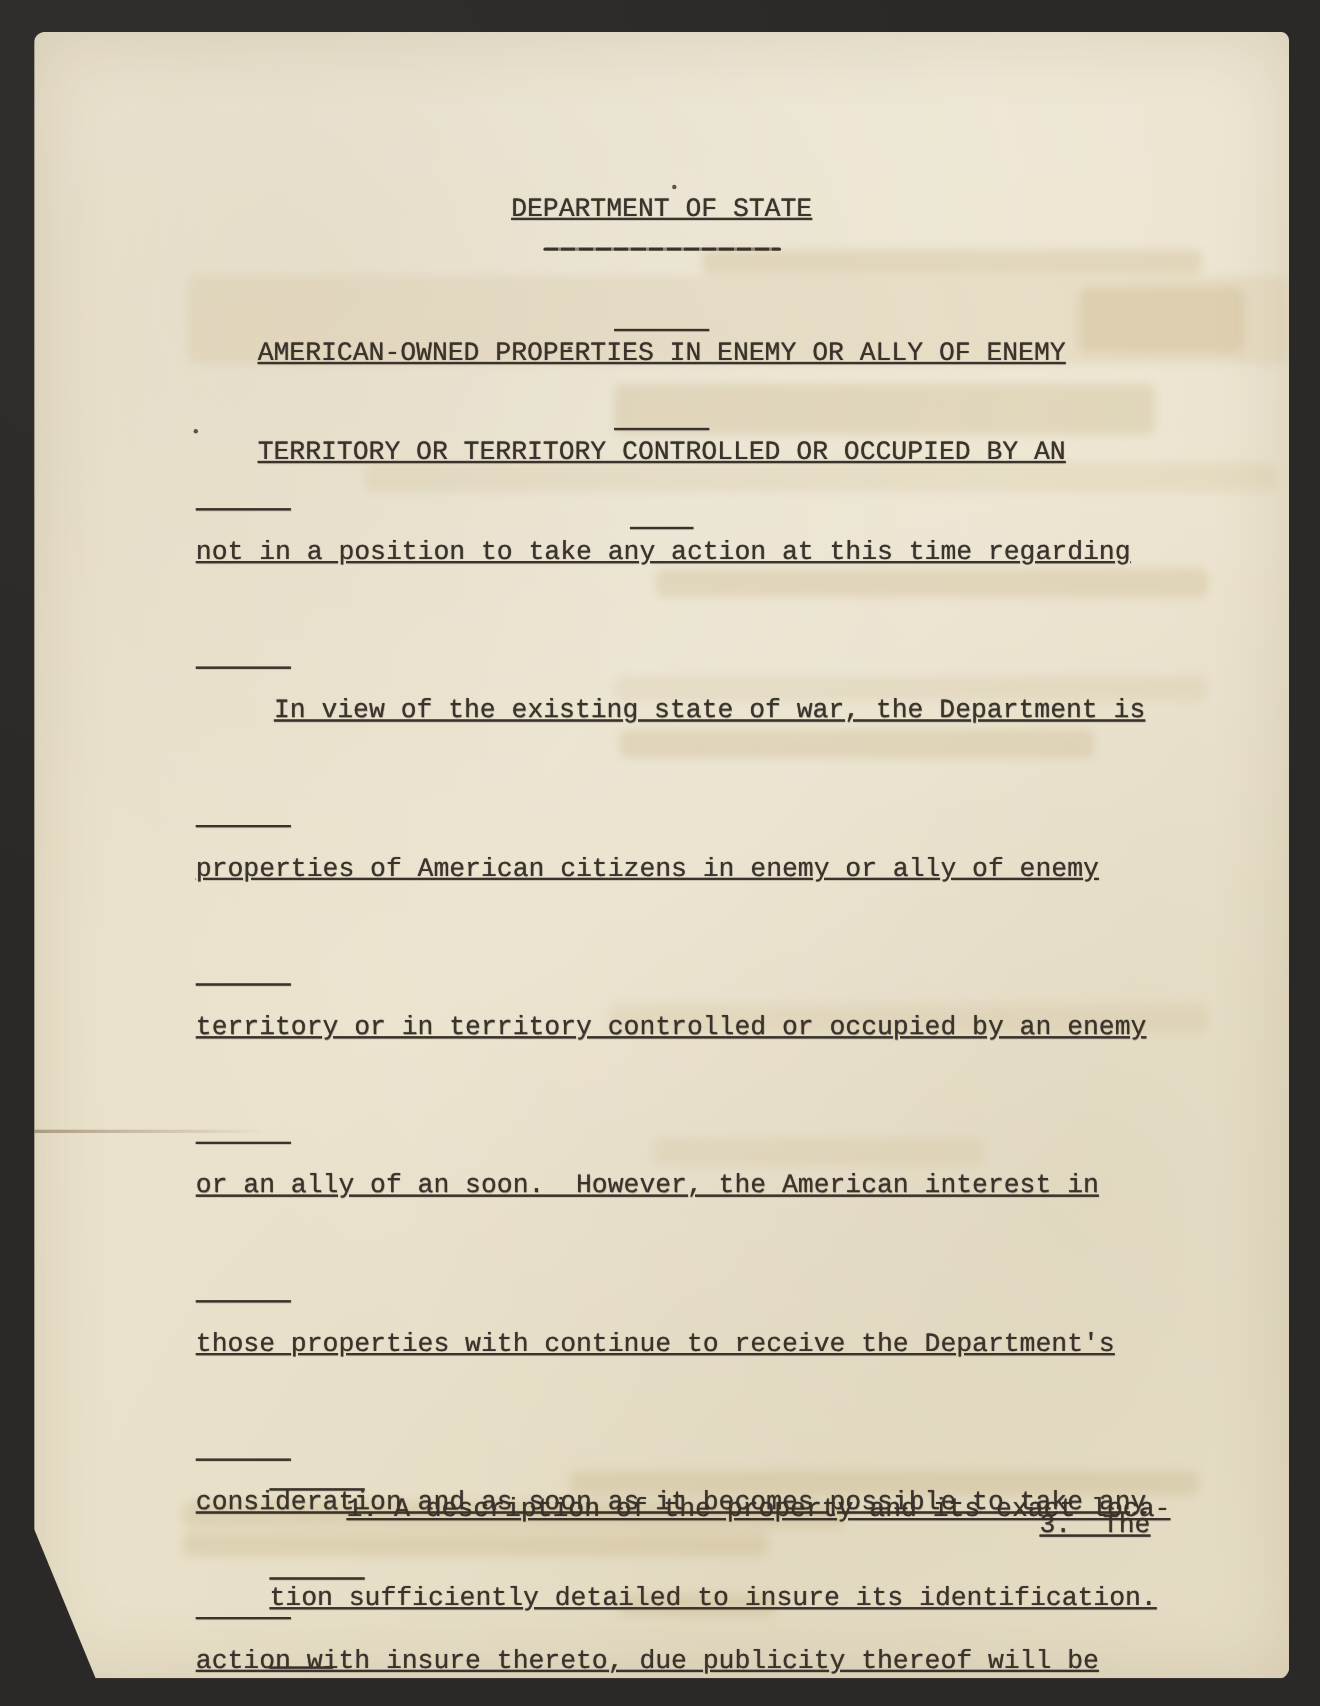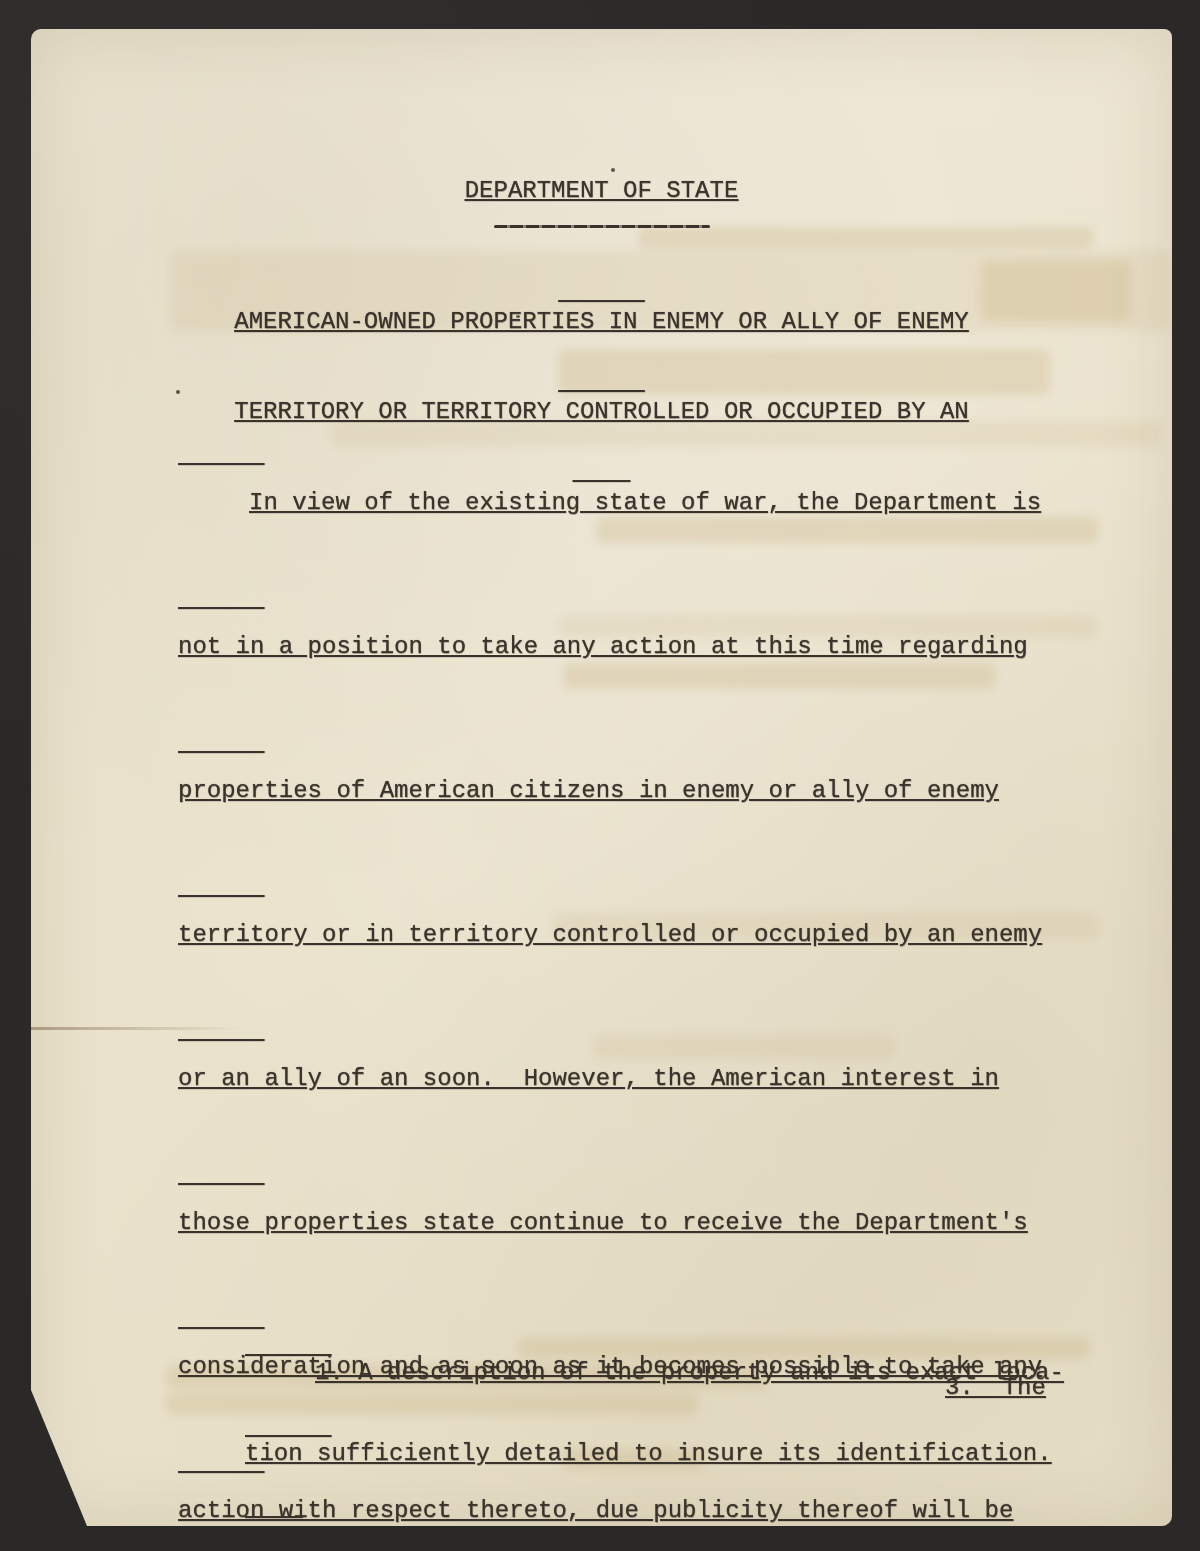--- a/index.html
+++ b/index.html
@@ -140,28 +140,28 @@
     <h1 class="txt header">DEPARTMENT OF STATE</h1>
 
     <div class="rule"></div>
 
     <div class="txt title">
       <div class="bline">AMERICAN-OWNED PROPERTIES IN ENEMY OR ALLY OF ENEMY</div>
       <div class="bline">TERRITORY OR TERRITORY CONTROLLED OR OCCUPIED BY AN</div>
     </div>
 
     <div class="txt bodytext">
+      <div class="bline">not in a position to take any action at this time regarding</div>
       <div class="bline indent">In view of the existing state of war, the Department is</div>
-      <div class="bline">not in a position to take any action at this time regarding</div>
       <div class="bline">properties of American citizens in enemy or ally of enemy</div>
       <div class="bline">territory or in territory controlled or occupied by an enemy</div>
       <div class="bline">or an ally of an soon.  However, the American interest in</div>
-      <div class="bline">those properties state continue to receive the Department's</div>
+      <div class="bline">those properties with continue to receive the Department's</div>
       <div class="bline">consideration and as soon as it becomes possible to take any</div>
-      <div class="bline">action with respect thereto, due publicity thereof will be</div>
+      <div class="bline">action with insure thereto, due publicity thereof will be</div>
       
       
       
       
       
       
       
       
       
       

